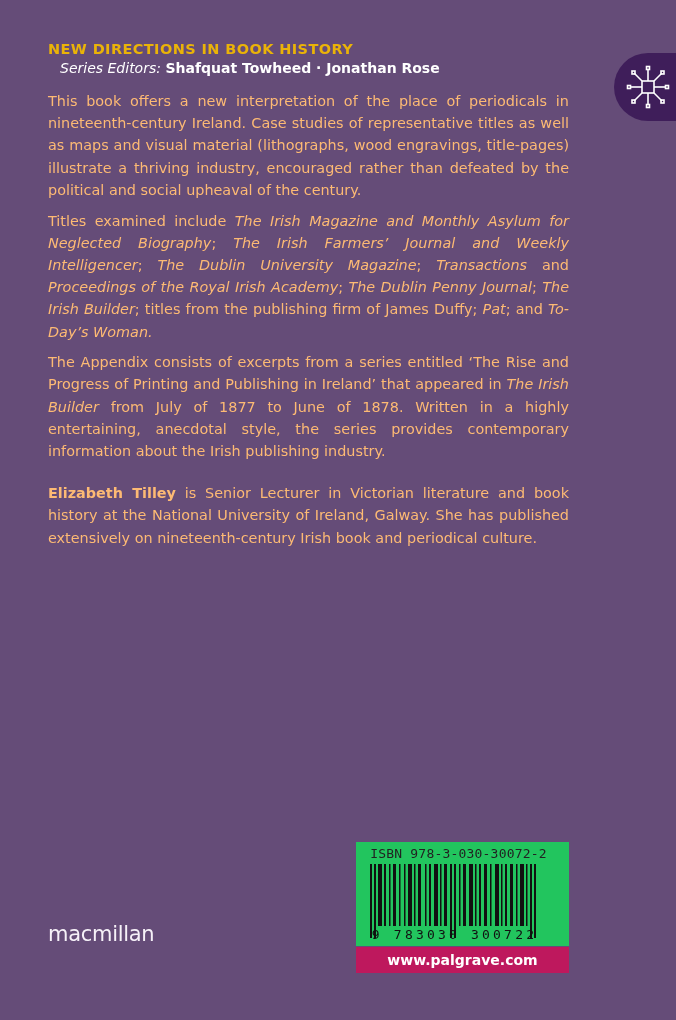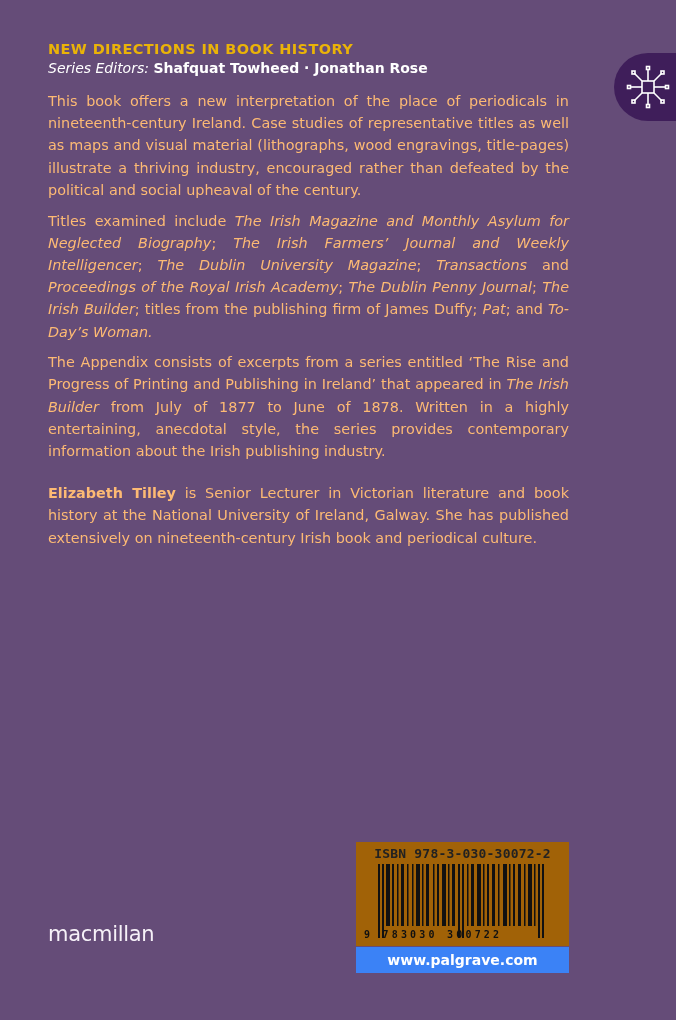--- a/index.html
+++ b/index.html
@@ -18,20 +18,21 @@
       font-weight: bold;
       font-size: 14.5px;
       letter-spacing: 0.4px;
       color: #eab308;
       line-height: 19px;
     }
     .series-editors {
       font-size: 14px;
       line-height: 19px;
       color: #ffffff;
+      margin-left: 12px;
     }
     .series-editors .label { font-style: italic; font-weight: normal; }
     .series-editors .names { font-weight: bold; }
 
     .logo-tab {
       position: absolute;
       left: 614px; top: 53px;
       width: 70px; height: 68px;
       background: #3f1e5a;
       border-radius: 34px 0 0 34px;
@@ -60,44 +61,43 @@
       color: #f6f1f8;
       font-family: "DejaVu Sans", sans-serif;
     }
     .publisher-logo .l1 { font-size: 27px; line-height: 28px; letter-spacing: -0.5px; }
     .publisher-logo .l2 { font-size: 21px; line-height: 24px; letter-spacing: -0.3px; }
 
     .barcode-box {
       position: absolute;
       left: 356px; top: 842px;
       width: 213px; height: 104px;
-      background: #a16207;
-      padding: 4px 8px 0 8px;
-      font-weight: bold;
+      background: #22c55e;
+      padding: 4px 8px 0 0;
     }
     .isbn-text {
       font-family: "DejaVu Sans Mono", monospace;
       font-size: 13px;
       color: #222;
       text-align: center;
       letter-spacing: 0.2px;
       line-height: 16px;
     }
     .barcode {
       position: relative;
       height: 78px;
       margin-top: 2px;
     }
     .barcode svg { position: absolute; left: 0; top: 0; width: 197px; height: 78px; }
 
     .url-bar {
       position: absolute;
       left: 356px; top: 947px;
       width: 213px; height: 26px;
-      background: #3b82f6;
+      background: #be185d;
       color: #ffffff;
       font-size: 14px;
       line-height: 26px;
       text-align: center;
       font-weight: bold;
     }
   </style>
 </head>
 <body>
 
@@ -176,17 +176,17 @@
         <rect x="145" y="0" width="1.5" height="62"></rect>
           <rect x="149" y="0" width="2" height="62"></rect>
         <rect x="154" y="0" width="3" height="62"></rect>
           <rect x="160" y="0" width="1.5" height="62"></rect>
         <rect x="164" y="0" width="4" height="62"></rect>
           <rect x="170" y="0" width="1.5" height="62"></rect>
         <rect x="174" y="0" width="2" height="74"></rect>
           <rect x="178" y="0" width="2" height="74"></rect>
       </g>
     </svg>
-    <div style="position:absolute;left:0;bottom:0;width:197px;font-family:'DejaVu Sans Mono',monospace;font-size:10px;color:#111;letter-spacing:3.2px;line-height:14px;background:transparent;">9 783030 300722</div>
+    <div style="position:absolute;left:0;bottom:0;width:197px;font-family:'DejaVu Sans Mono',monospace;font-size:13px;color:#111;letter-spacing:3.2px;line-height:14px;background:transparent;text-align:center;">9 783030 300722</div>
   </div>
 </div>
 
 <div class="url-bar">www.palgrave.com</div>
 
 </body></html>

